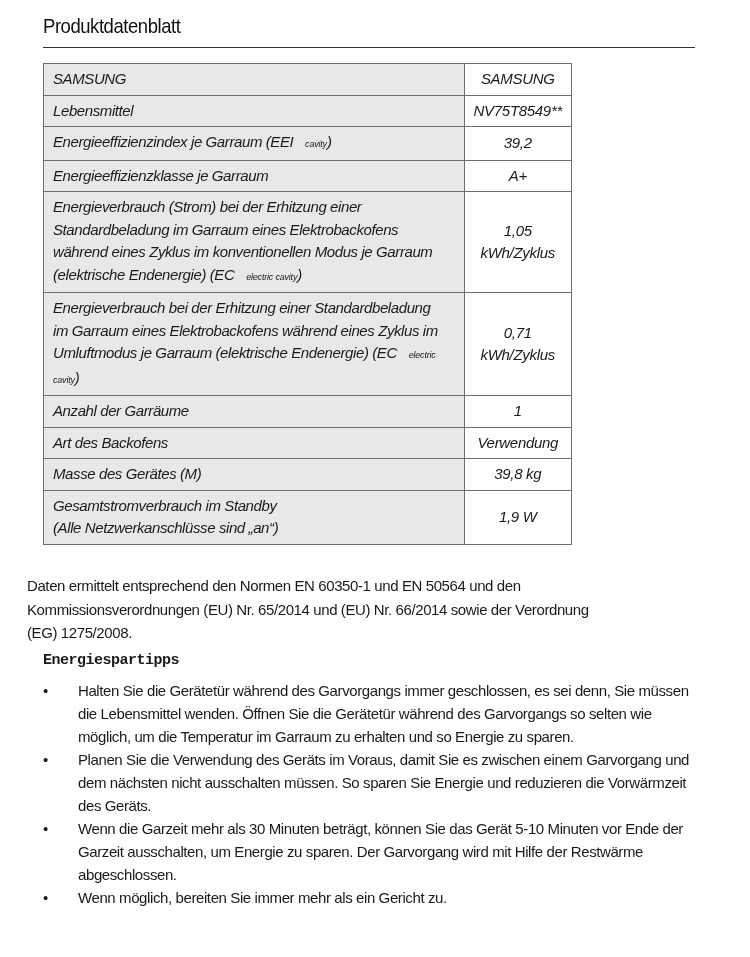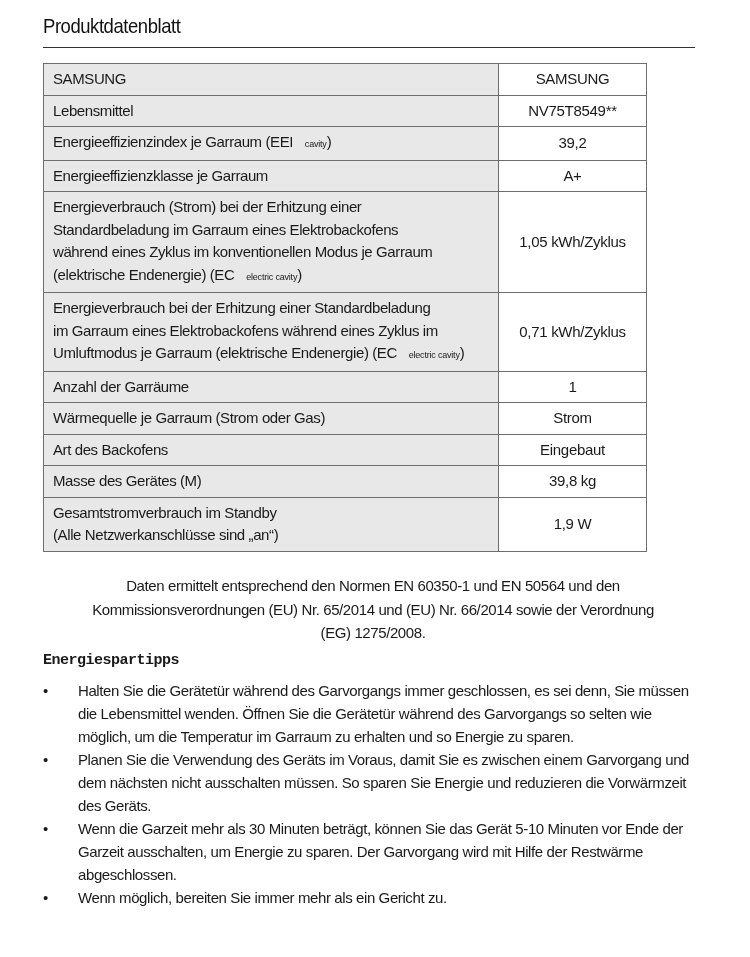--- a/index.html
+++ b/index.html
@@ -12,41 +12,41 @@
       position: absolute; left: 43px; top: 14px;
       font-size: 21px; font-weight: normal; letter-spacing: -0.5px;
       transform: scaleX(0.88); transform-origin: left center;
       color: #111;
     }
     .title-rule {
       position: absolute; left: 43px; top: 47px; width: 652px; height: 0;
       border-top: 1px solid #333;
     }
     table.spec {
-      position: absolute; left: 43px; top: 63px; width: 604px;
+      position: absolute; left: 43px; top: 63px; width: 529px;
       border-collapse: collapse;
-      font-size: 15px; line-height: 22.5px;
+      font-size: 15px; line-height: 22.5px; font-style: italic;
     }
     table.spec td {
       border: 1.5px solid #6e6e6e;
       padding: 4px 9px;
       vertical-align: middle;
     }
     table.spec td.label {
       background: #e8e8e8; width: 436px; text-align: left;
       letter-spacing: -0.4px;
     }
     table.spec td.value {
       background: #ffffff; text-align: center; letter-spacing: -0.3px;
     }
     table.spec tr.single td { height: 22px; }
     .sub { font-size: 9px; letter-spacing: -0.2px; padding-left: 8px; }
     .footnote {
-      position: absolute; left: 43px; top: 574px; width: 660px;
-      font-size: 15px; line-height: 23.5px; letter-spacing: -0.4px; text-align: center;
+      position: absolute; left: 27px; top: 574px; width: 660px;
+      font-size: 15px; line-height: 23.5px; letter-spacing: -0.4px;
     }
     .tips-heading {
       position: absolute; left: 43px; top: 652px;
       font-size: 15px; font-weight: bold; letter-spacing: -0.5px; font-family: Liberation Mono, monospace;
     }
     ul.tips {
       position: absolute; left: 43px; top: 679px; width: 655px;
       list-style: none; margin: 0; padding: 0;
       font-size: 15px; line-height: 23px; letter-spacing: -0.4px;
     }
@@ -96,26 +96,22 @@
         <div>im Garraum eines Elektrobackofens während eines Zyklus im</div>
         <div><span>Umluftmodus je Garraum (elektrische Endenergie) (EC</span> <span class="sub">electric cavity</span><span>)</span></div>
       </td>
       <td class="value">0,71 kWh/Zyklus</td>
     </tr>
     <tr class="single">
       <td class="label">Anzahl der Garräume</td>
       <td class="value">1</td>
     </tr>
     <tr class="single">
-      <td class="label">Wärmequelle je Garraum (Strom oder Gas)</td>
-      <td class="value">Strom</td>
-    </tr>
-    <tr class="single">
       <td class="label">Art des Backofens</td>
-      <td class="value">Eingebaut</td>
+      <td class="value">Verwendung</td>
     </tr>
     <tr class="single">
       <td class="label">Masse des Gerätes (M)</td>
       <td class="value">39,8 kg</td>
     </tr>
     <tr>
       <td class="label">
         <div>Gesamtstromverbrauch im Standby</div>
         <div>(Alle Netzwerkanschlüsse sind „an“)</div>
       </td>

